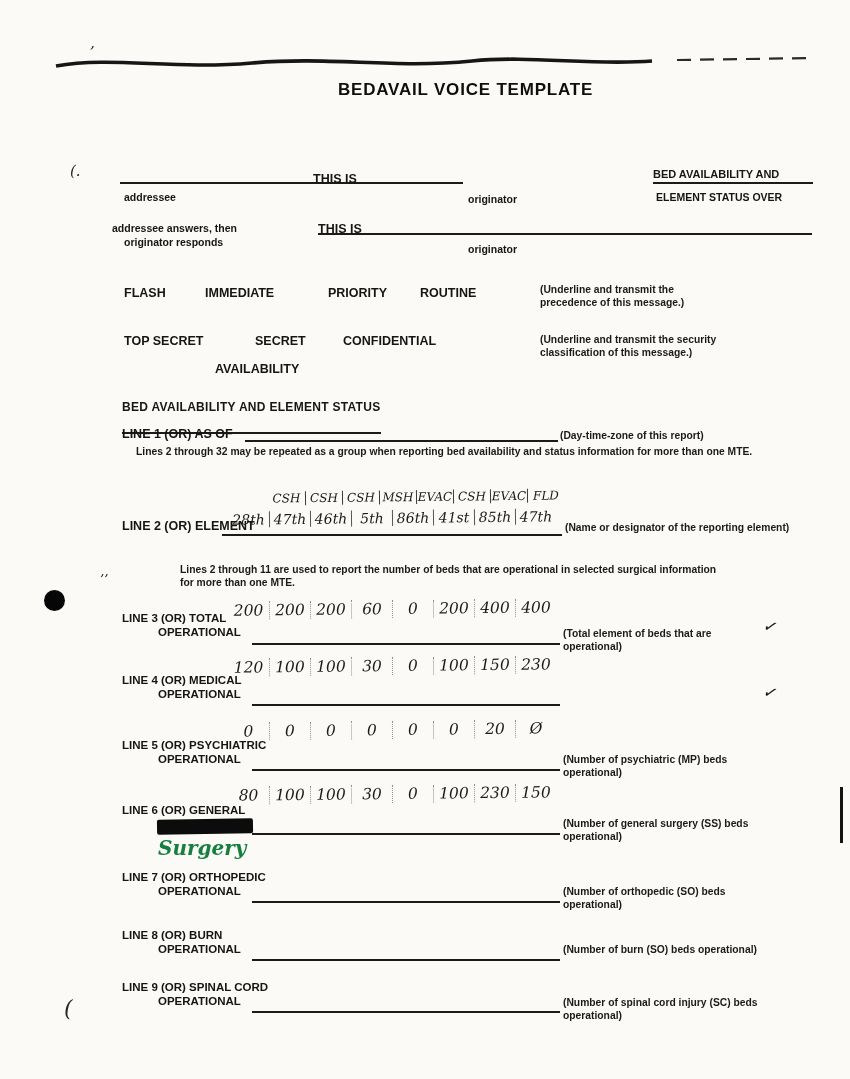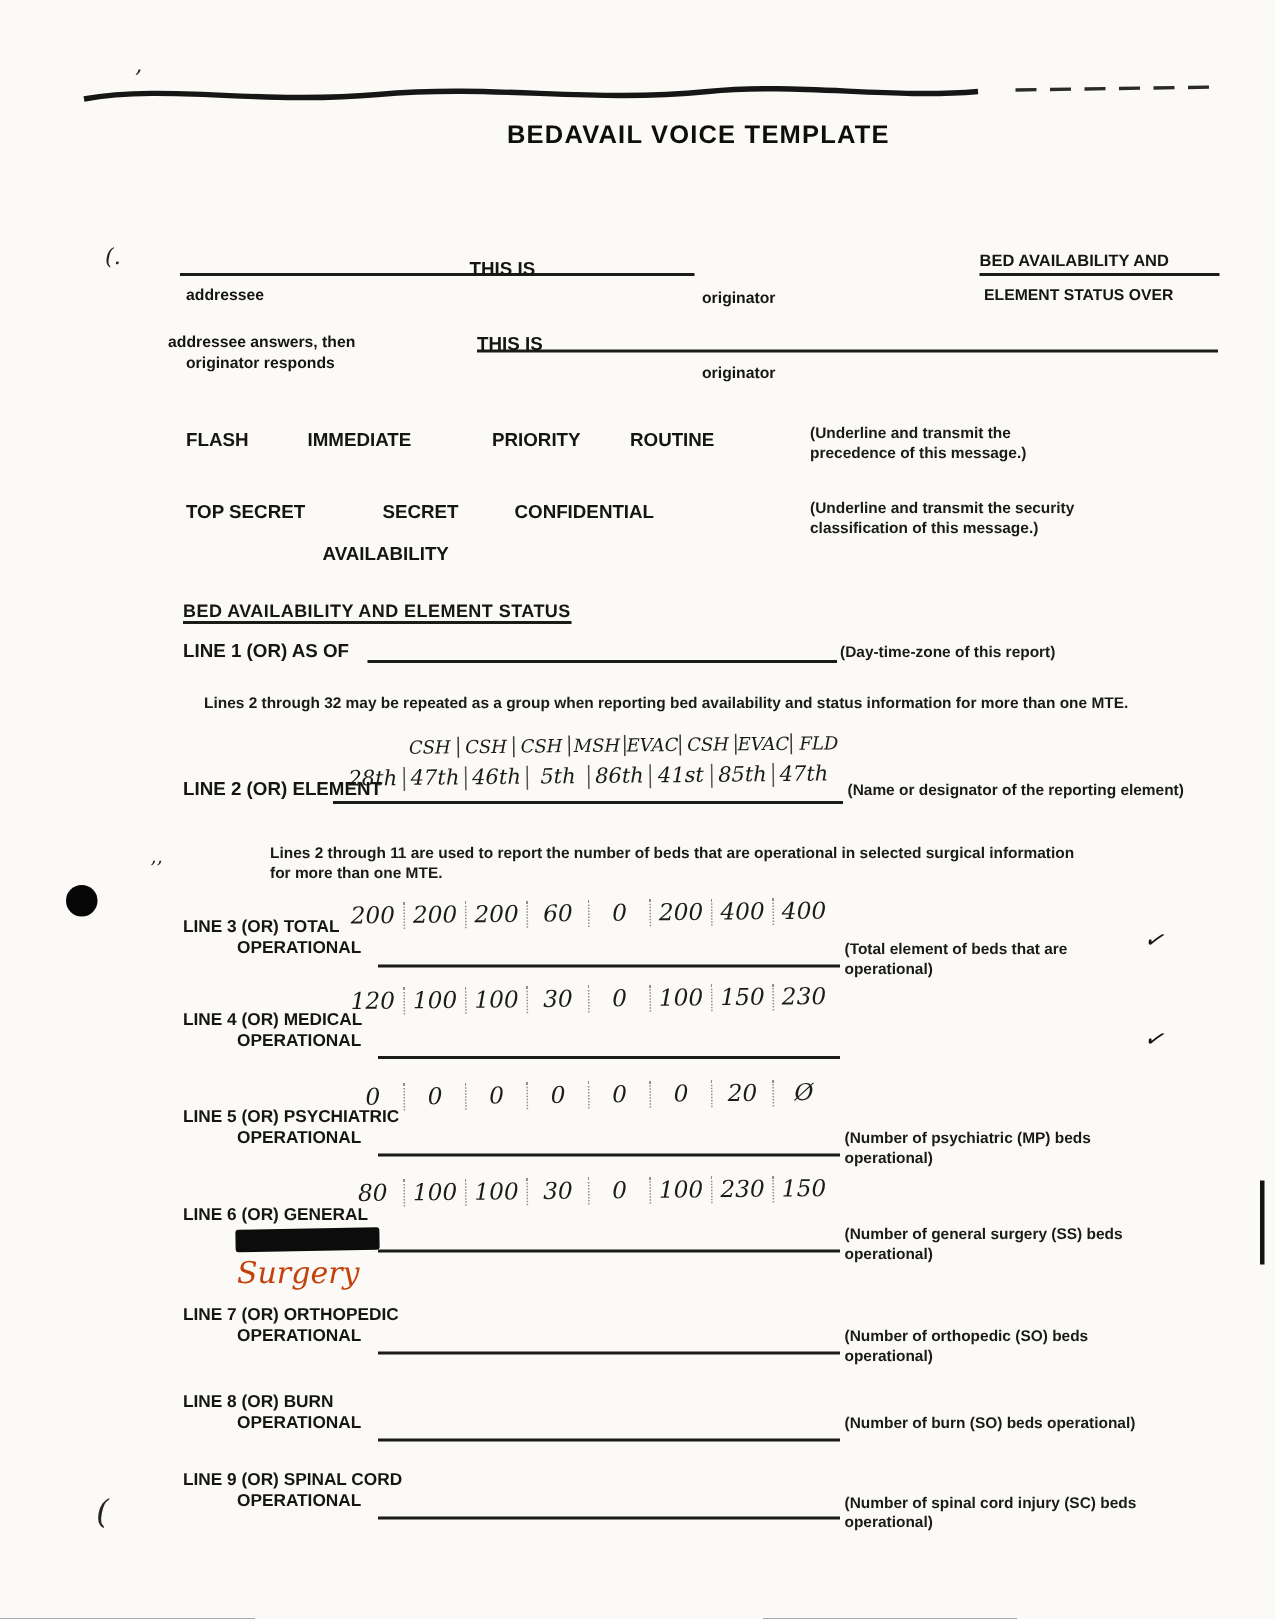--- a/index.html
+++ b/index.html
@@ -8,31 +8,31 @@
     position:relative; width:850px; height:1079px; margin:0 auto;
     background:#fbfaf6; overflow:hidden;
     font-family:"Liberation Sans", sans-serif; color:#161616;
   }
   .lbl { position:absolute; font-weight:700; font-size:11.5px; white-space:nowrap; color:#151515; }
   .lbl.big { font-size:12.5px; }
   .lbl.sm { font-size:10.5px;text-align:right; }
   .note { position:absolute; font-weight:700; font-size:10.3px; line-height:12.5px; color:#1a1a1a; }
   .rule { position:absolute; height:14px; border-bottom:2px solid #1b1b1b; }
   .rline { position:absolute; border-bottom:2px solid #1b1b1b; padding-bottom:2px; font-weight:700; font-size:11px; white-space:nowrap; }
-  .heading { position:absolute; font-weight:700; font-size:12px; border-bottom:2px solid #1b1b1b; padding-bottom:0; letter-spacing:0.3px; white-space:nowrap; }
+  .heading { position:absolute; font-weight:700; font-size:12px; border-bottom:2px solid #1b1b1b; padding-bottom:18px; letter-spacing:0.3px; white-space:nowrap; }
   .title { position:absolute; font-weight:700; font-size:17px; letter-spacing:0.8px; color:#0e0e0e; white-space:nowrap; }
   .hw-row { position:absolute; display:flex; transform:rotate(-0.6deg); }
   .hw-row span { flex:0 0 41px; text-align:center; font-family:"DejaVu Serif", serif; font-style:italic; color:#1b1b1b; }
   .vals span { font-size:15.5px; }
   .vals span + span { border-left:1px dotted #8f8f8f; }
   .units span { flex-basis:37px; font-size:12px; }
   .units span + span { border-left:1.5px solid #3a3a3a; }
   .desig span { font-size:14px; }
   .desig span + span { border-left:1px solid #555; }
-  .hw-free { position:absolute; font-family:"DejaVu Serif", serif; font-style:italic; color:#c2410c; white-space:nowrap; }
+  .hw-free { position:absolute; font-family:"DejaVu Serif", serif; font-style:italic; color:#15803d; white-space:nowrap;font-weight:bold; }
   .check { position:absolute; font-family:"DejaVu Sans", sans-serif; font-size:16px; font-weight:700; color:#141414; transform:rotate(12deg) skewX(-10deg); }
   .redaction { position:absolute; background:#0c0c0c; border-radius:2px; transform:rotate(-1deg); }
   .punch { position:absolute; width:21px; height:21px; border-radius:50%; background:#060606; }
   .vbar { position:absolute; width:3px; background:#141414; }
   .artifact { position:absolute; font-family:"DejaVu Serif", serif; font-style:italic; color:#252525; }
   .squiggle { position:absolute; }
 </style>
 </head>
 <body>
 
@@ -72,21 +72,21 @@
   <div class="lbl big" style="left:343px;top:334px">CONFIDENTIAL</div>
   <div class="lbl big" style="left:215px;top:362px">AVAILABILITY</div>
   <div class="note" style="left:540px;top:334px;width:196px">(Underline and transmit the security classification of this message.)</div>
 
   <div class="heading" style="left:122px;top:400px">BED AVAILABILITY AND ELEMENT STATUS</div>
 
   <div class="lbl big" style="left:122px;top:427px">LINE 1 (OR) AS OF</div>
   <div class="rule" style="left:245px;top:428px;width:313px"></div>
   <div class="note" style="left:560px;top:430px;width:220px">(Day-time-zone of this report)</div>
 
-  <div class="note" style="left:136px;top:464px;width:662px">Lines 2 through 32 may be repeated as a group when reporting bed availability and status information for more than one MTE.</div>
+  <div class="note" style="left:136px;top:446px;width:662px">Lines 2 through 32 may be repeated as a group when reporting bed availability and status information for more than one MTE.</div>
 
   <div class="hw-row units" style="left:268px;top:490px">
       <span>CSH</span>
       <span>CSH</span>
       <span>CSH</span>
       <span>MSH</span>
       <span>EVAC</span>
       <span>CSH</span>
       <span>EVAC</span>
       <span>FLD</span>

